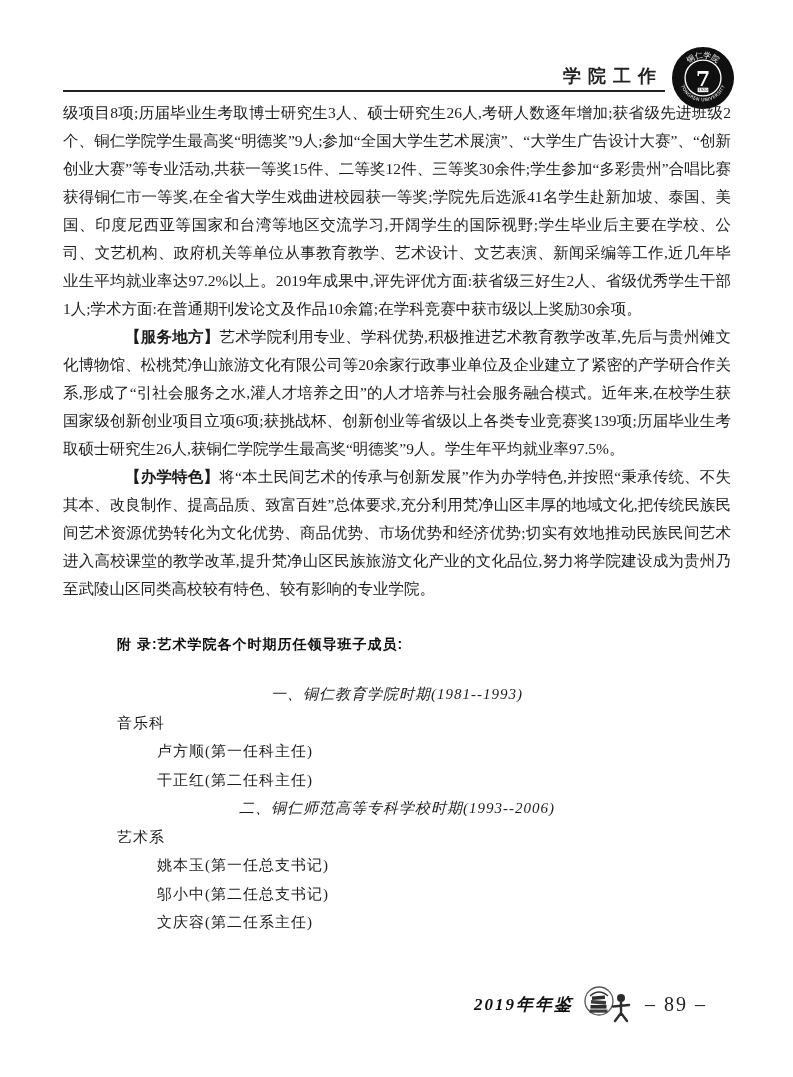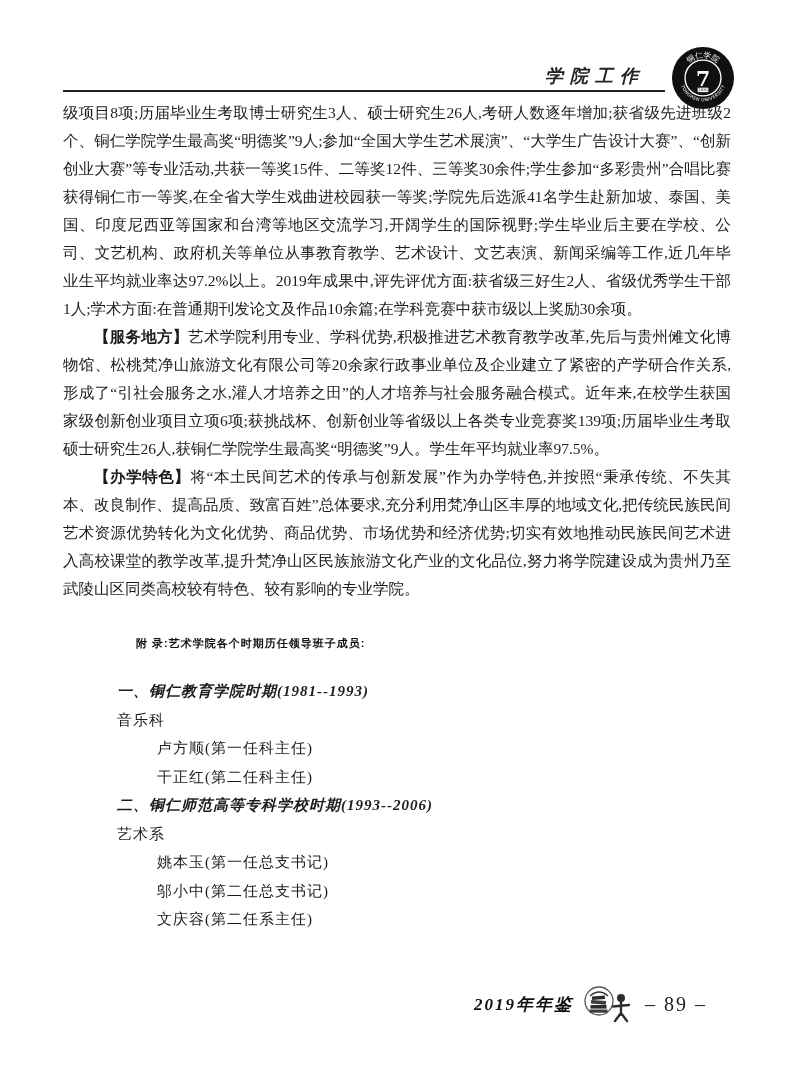--- a/index.html
+++ b/index.html
@@ -9,44 +9,44 @@
     width:793px; height:1077px;
     margin:0 auto;
     background:#ffffff;
     color:#1c1c1c;
     font-family:"Liberation Serif","DejaVu Serif",serif;
     overflow:hidden;
   }
   
   .page-header { position:absolute; top:0; left:63px; width:668px; height:92px; }
   .header-title {
-    position:absolute; right:86px; bottom:4px;
-    font-size:18px; font-style:italic; font-weight:bold;
+    position:absolute; right:68px; bottom:4px;
+    font-size:18px; font-weight:bold;
     letter-spacing:7px; color:#222;
   }
   .header-rule { position:absolute; left:0; right:66px; bottom:0; border-bottom:2.5px solid #222; }
   .seal-logo { position:absolute; right:-4px; top:46px; width:64px; height:64px; }
   
   .content {
     position:absolute; top:99px; left:63px; width:668px;
     font-size:15.5px; line-height:28px;
     text-align:justify;
   }
   .para { text-indent:2em; }
   .para.no-indent { text-indent:0; }
-  .para-label { font-family:"Liberation Sans","DejaVu Sans",sans-serif; font-weight:bold; }
+  .para-label { font-family:"Liberation Sans","DejaVu Sans",sans-serif; font-weight:bold;margin-left:31px; }
   
   .appendix { position:absolute; top:636px; left:117px; width:560px; font-size:15px; }
   .appendix-title {
     font-family:"Liberation Sans","DejaVu Sans",sans-serif;
-    font-weight:bold; font-size:11px; letter-spacing:1px; color:#111;margin-left:19px;
+    font-weight:bold; font-size:14px; letter-spacing:1px; color:#111;
   }
   .appendix-list { margin-top:26px; }
   .entry { line-height:28.5px; }
-  .entry.period { font-style:italic; font-weight:700; letter-spacing:1px; }
+  .entry.period { font-style:italic; font-weight:400; letter-spacing:1px;text-align:center; }
   .entry.dept { letter-spacing:1px; }
   .entry.person { padding-left:40px; letter-spacing:1px; }
   
   .page-footer {
     position:absolute; top:984px; right:86px;
     display:flex; align-items:center; gap:10px; height:40px;
   }
   .yearbook-label { font-size:17px; font-weight:bold; font-style:italic; letter-spacing:2px; color:#111; }
   .page-number { font-size:20px; letter-spacing:2px; color:#222; }
   .footer-art { width:52px; height:38px; }

